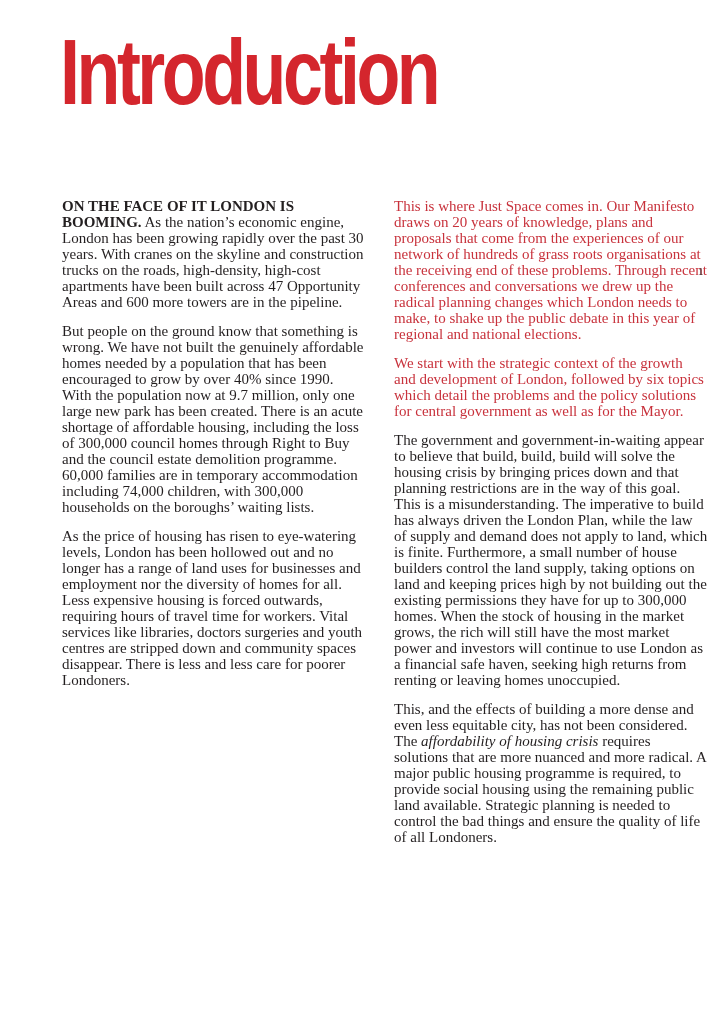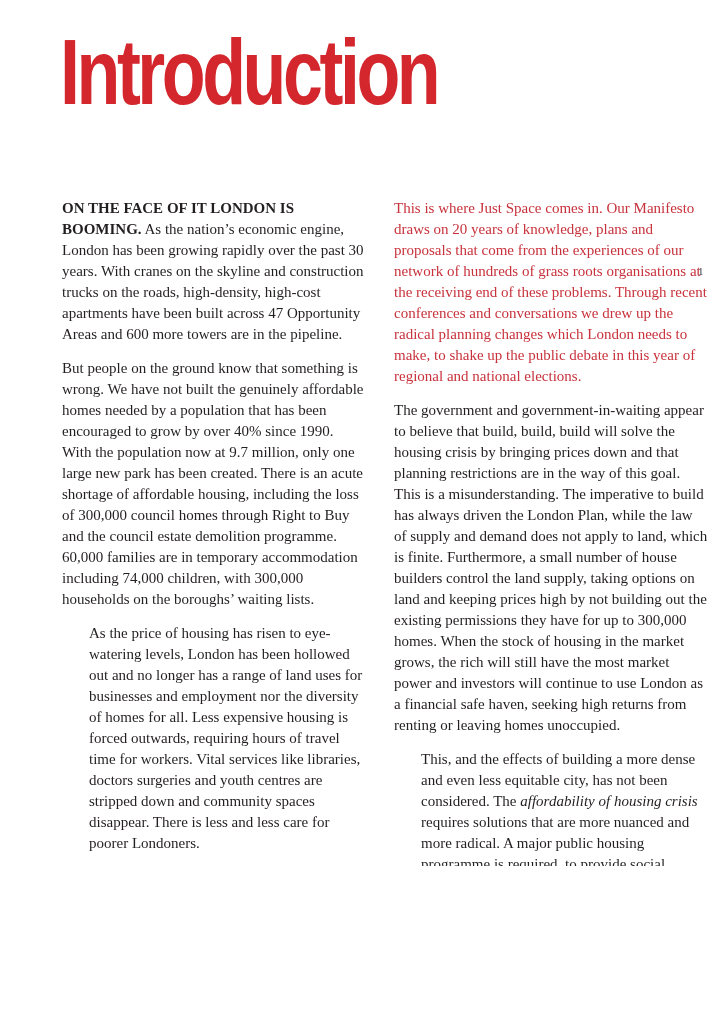--- a/index.html
+++ b/index.html
@@ -30,27 +30,27 @@
     letter-spacing: -0.048em;
     color: var(--title-red);
     white-space: nowrap;
     transform: scaleX(0.78);
     transform-origin: left top;
   }
   .col {
     position: absolute;
     top: 198px;
     font-size: 15px;
-    line-height: 21px;
+    line-height: 16px;
     text-align: left;
   }
   .col-left  { left: 62px;  width: 304px; }
   .col-right { left: 394px; width: 314px; }
   .para { margin: 0 0 13px 0; }
-  .para:last-child { margin-bottom: 0; margin-left: 27px; }
+  .para:last-child { margin-bottom: 0; }
   .para.red { color: var(--body-red); }
   .para strong { font-weight: bold; }
   .para em { }
   .page-number {
     position: absolute;
     left: 698px;
     top: 264px;
     font-size: 11px;
     line-height: 14px;
     color: #3c3c3c;
@@ -64,18 +64,19 @@
   <h1 class="page-title">Introduction</h1>
 
   <div class="col col-left">
       <p class="para black"><strong>ON THE FACE OF IT LONDON IS BOOMING.</strong><span> As the nation’s economic engine, London has been growing rapidly over the past 30 years. With cranes on the skyline and construction trucks on the roads, high-density, high-cost apartments have been built across 47 Opportunity Areas and 600 more towers are in the pipeline.</span></p>
       <p class="para black"><span>But people on the ground know that something is wrong. We have not built the genuinely affordable homes needed by a population that has been encouraged to grow by over 40% since 1990. With the population now at 9.7 million, only one large new park has been created. There is an acute shortage of affordable housing, including the loss of 300,000 council homes through Right to Buy and the council estate demolition programme. 60,000 families are in temporary accommodation including 74,000 children, with 300,000 households on the boroughs’ waiting lists.</span></p>
       <p class="para black"><span>As the price of housing has risen to eye-watering levels, London has been hollowed out and no longer has a range of land uses for businesses and employment nor the diversity of homes for all. Less expensive housing is forced outwards, requiring hours of travel time for workers. Vital services like libraries, doctors surgeries and youth centres are stripped down and community spaces disappear. There is less and less care for poorer Londoners.</span></p>
     </div>
 
   <div class="col col-right">
       <p class="para red"><span>This is where Just Space comes in. Our Manifesto draws on 20 years of knowledge, plans and proposals that come from the experiences of our network of hundreds of grass roots organisations at the receiving end of these problems. Through recent conferences and conversations we drew up the radical planning changes which London needs to make, to shake up the public debate in this year of regional and national elections.</span></p>
+      <p class="para red"><span>We start with the strategic context of the growth and development of London, followed by six topics which detail the problems and the policy solutions for central government as well as for the Mayor.</span></p>
       <p class="para black"><span>The government and government-in-waiting appear to believe that build, build, build will solve the housing crisis by bringing prices down and that planning restrictions are in the way of this goal. This is a misunderstanding. The imperative to build has always driven the London Plan, while the law of supply and demand does not apply to land, which is finite. Furthermore, a small number of house builders control the land supply, taking options on land and keeping prices high by not building out the existing permissions they have for up to 300,000 homes. When the stock of housing in the market grows, the rich will still have the most market power and investors will continue to use London as a financial safe haven, seeking high returns from renting or leaving homes unoccupied.</span></p>
       <p class="para black"><span>This, and the effects of building a more dense and even less equitable city, has not been considered. The </span><em>affordability of housing crisis</em><span> requires solutions that are more nuanced and more radical. A major public housing programme is required, to provide social housing using the remaining public land available. Strategic planning is needed to control the bad things and ensure the quality of life of all Londoners.</span></p>
     </div>
 
   <div class="page-number">1</div>
 </div>
 
 </body></html>

